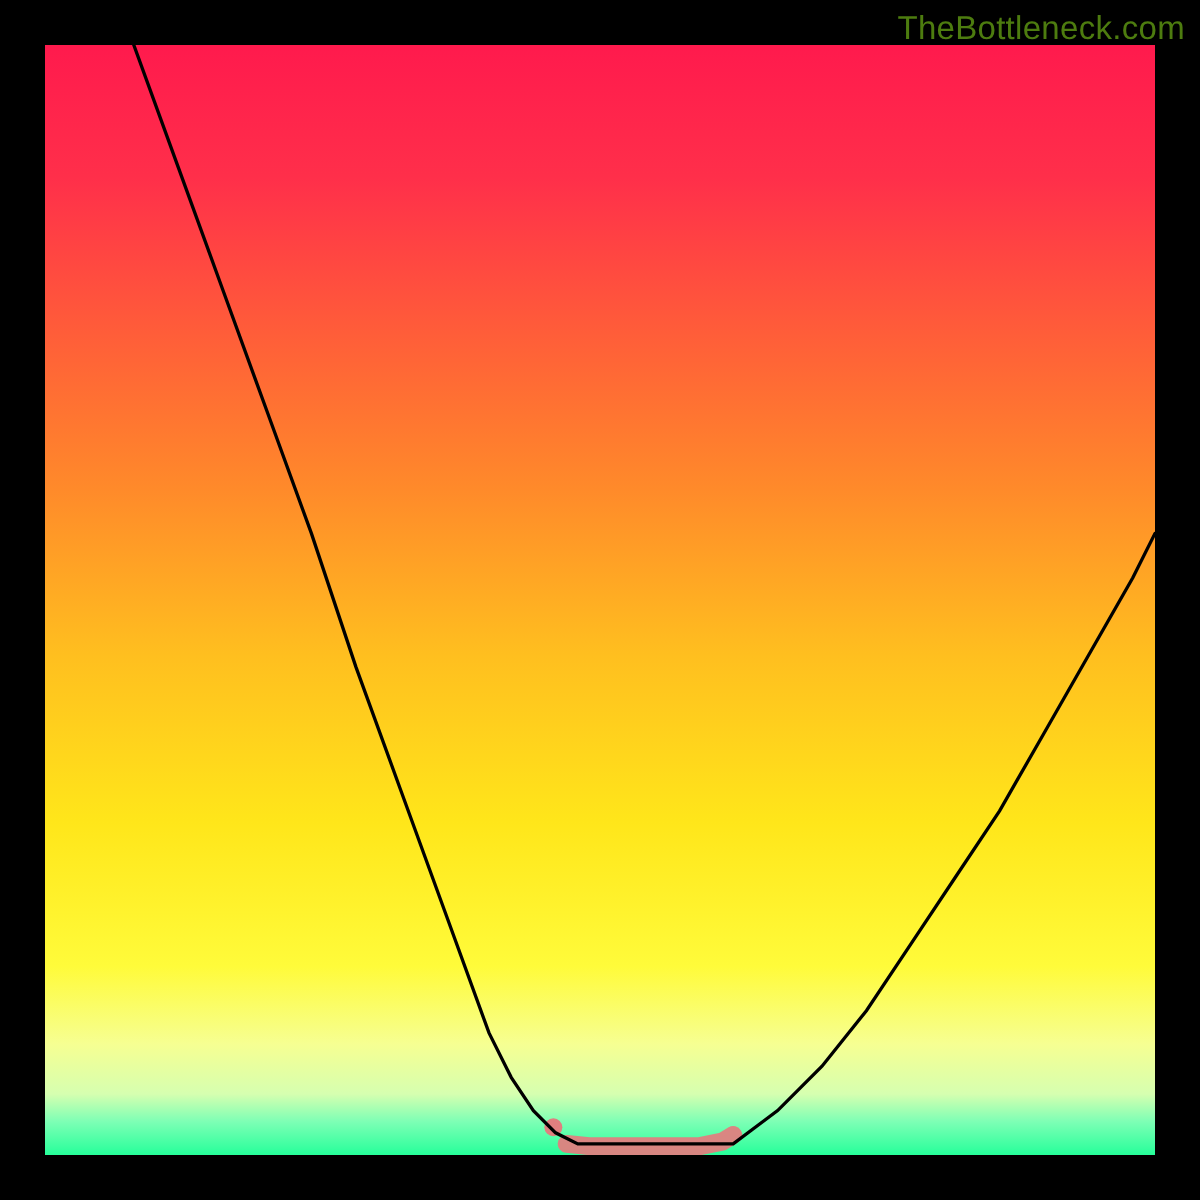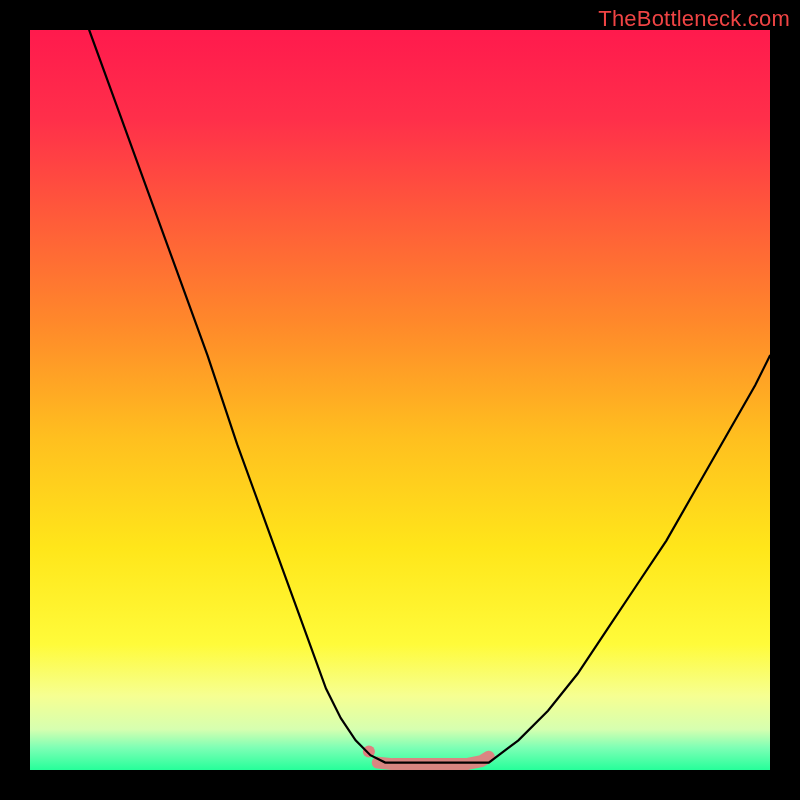--- a/index.html
+++ b/index.html
@@ -23,21 +23,21 @@
     position: absolute;
     left: 0;
     top: 0;
     width: 740px;
     height: 740px;
   }
   .watermark {
     position: absolute;
     top: 6px;
     right: 10px;
-    color: #ef4444;
+    color: #4d7c0f;
     font-size: 22px;
     font-weight: 500;
     letter-spacing: 0.2px;
     user-select: none;
   }
 </style>
 </head>
 <body>
 
 <div class="frame">

